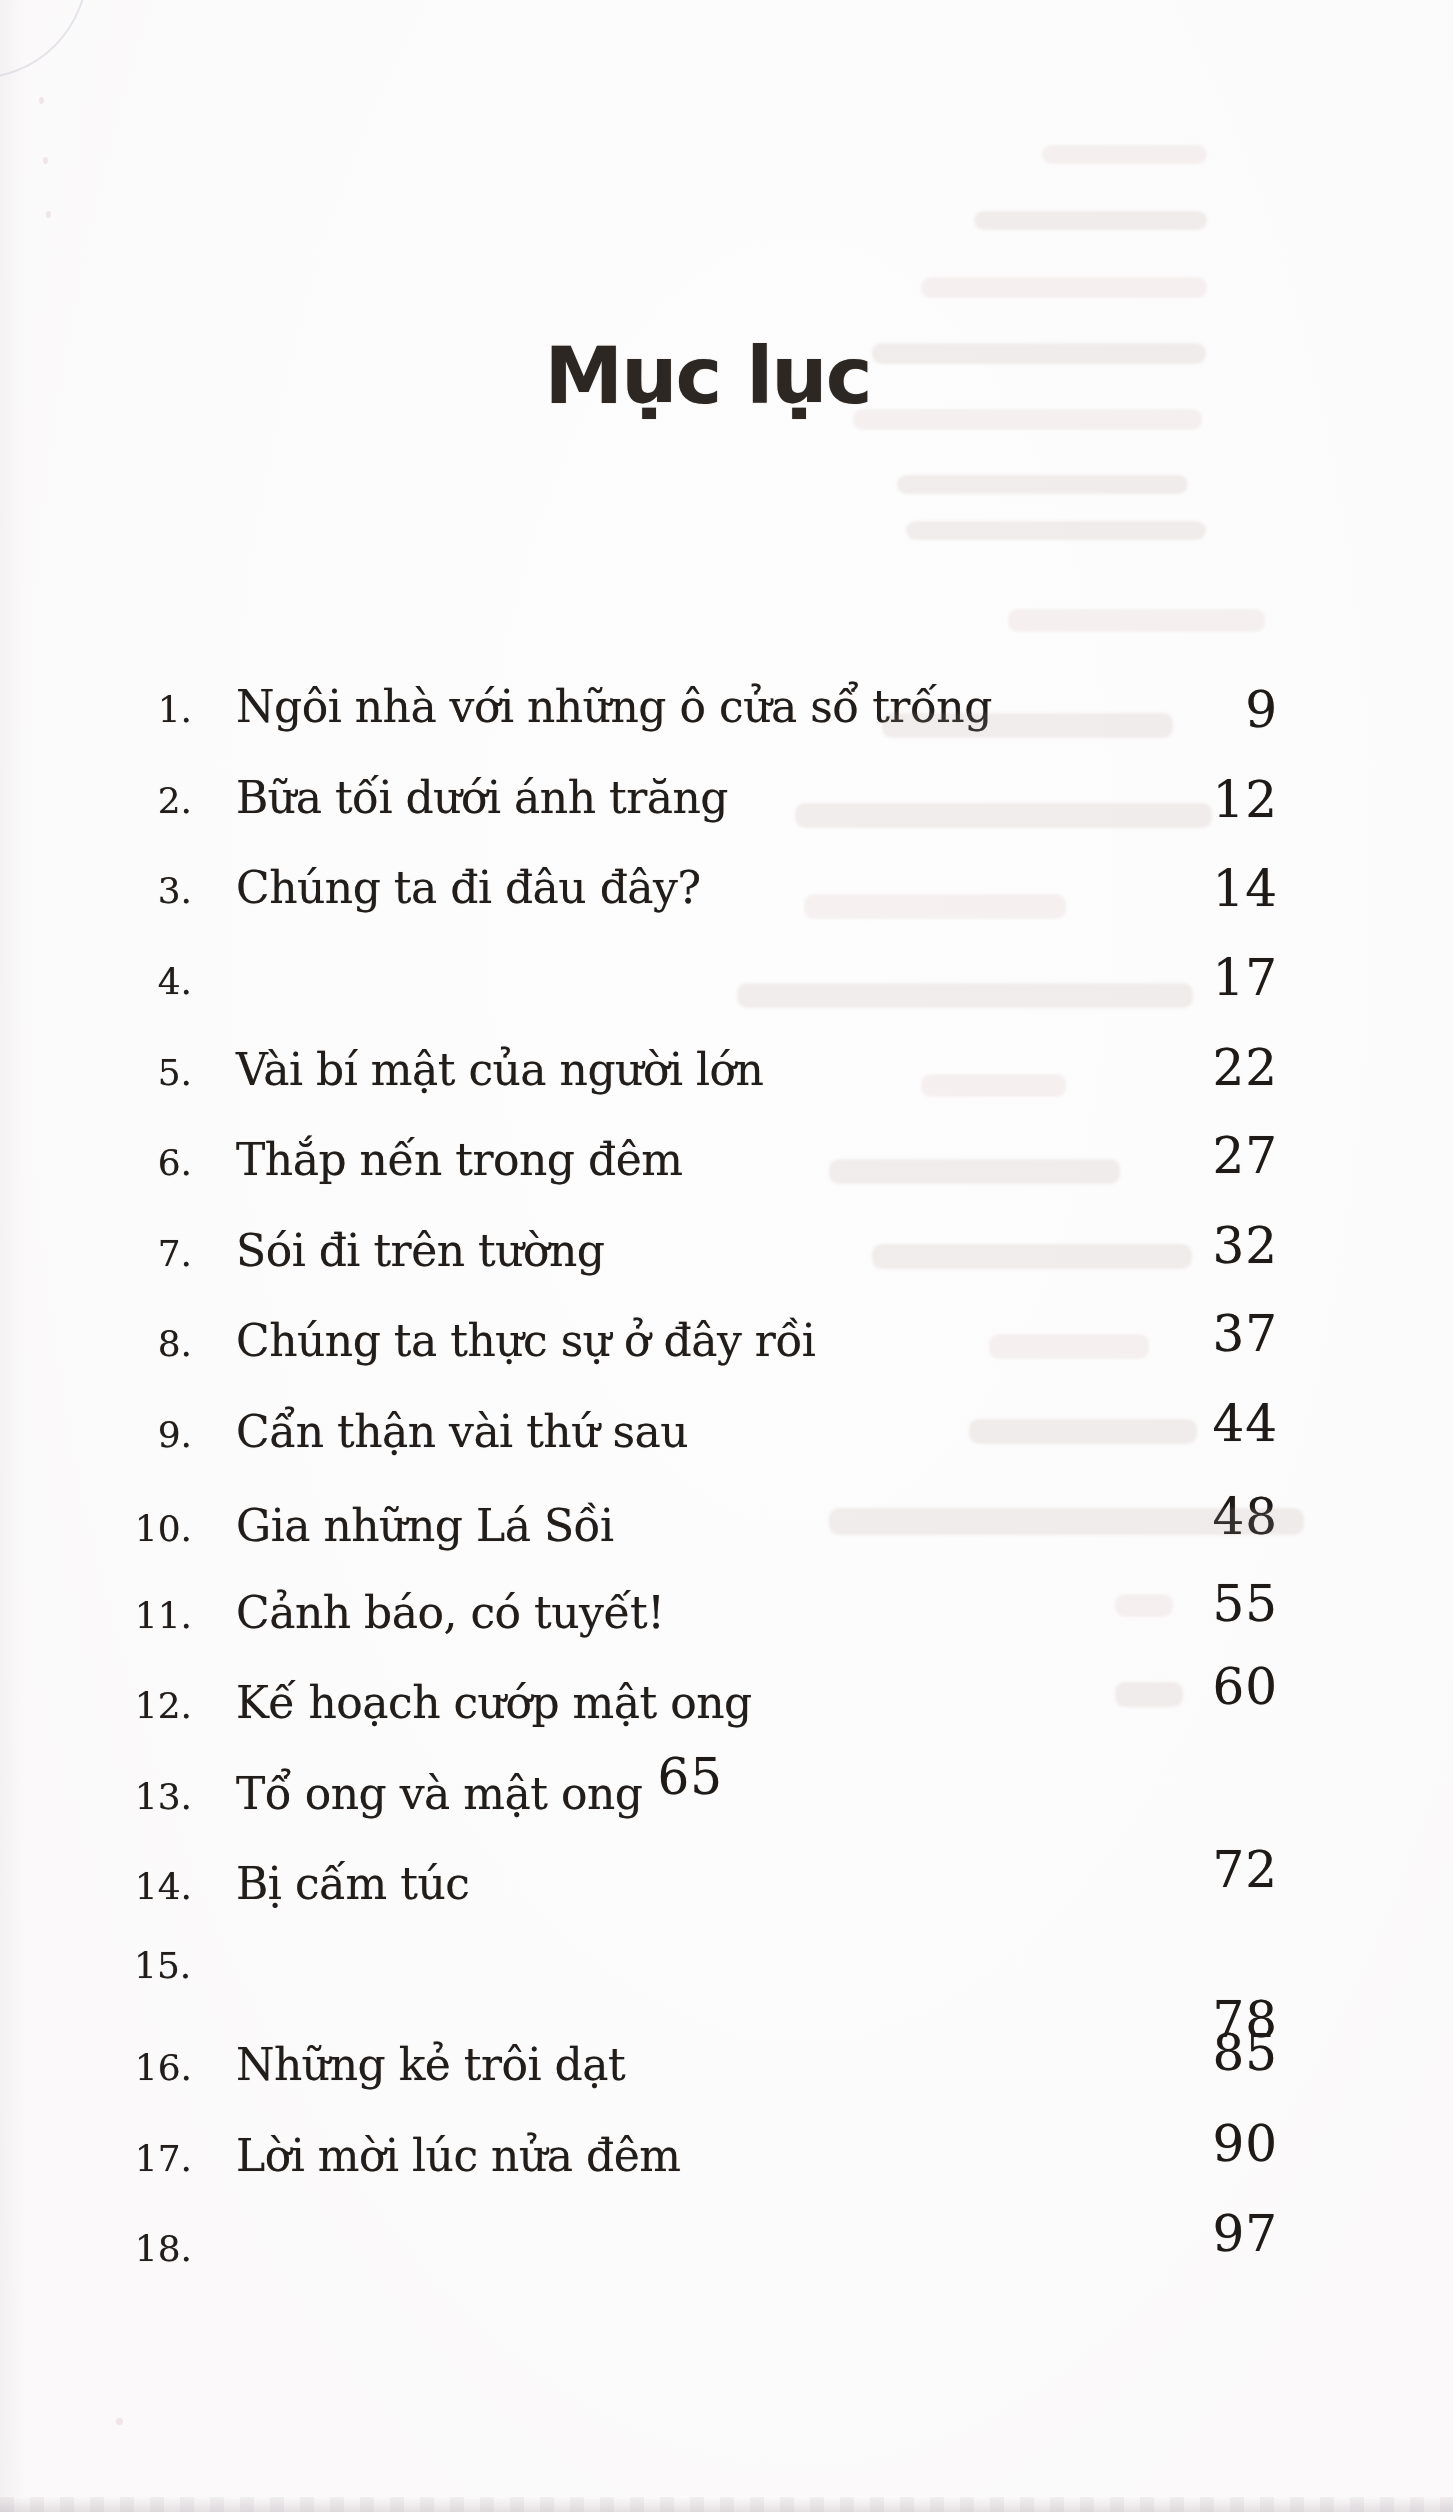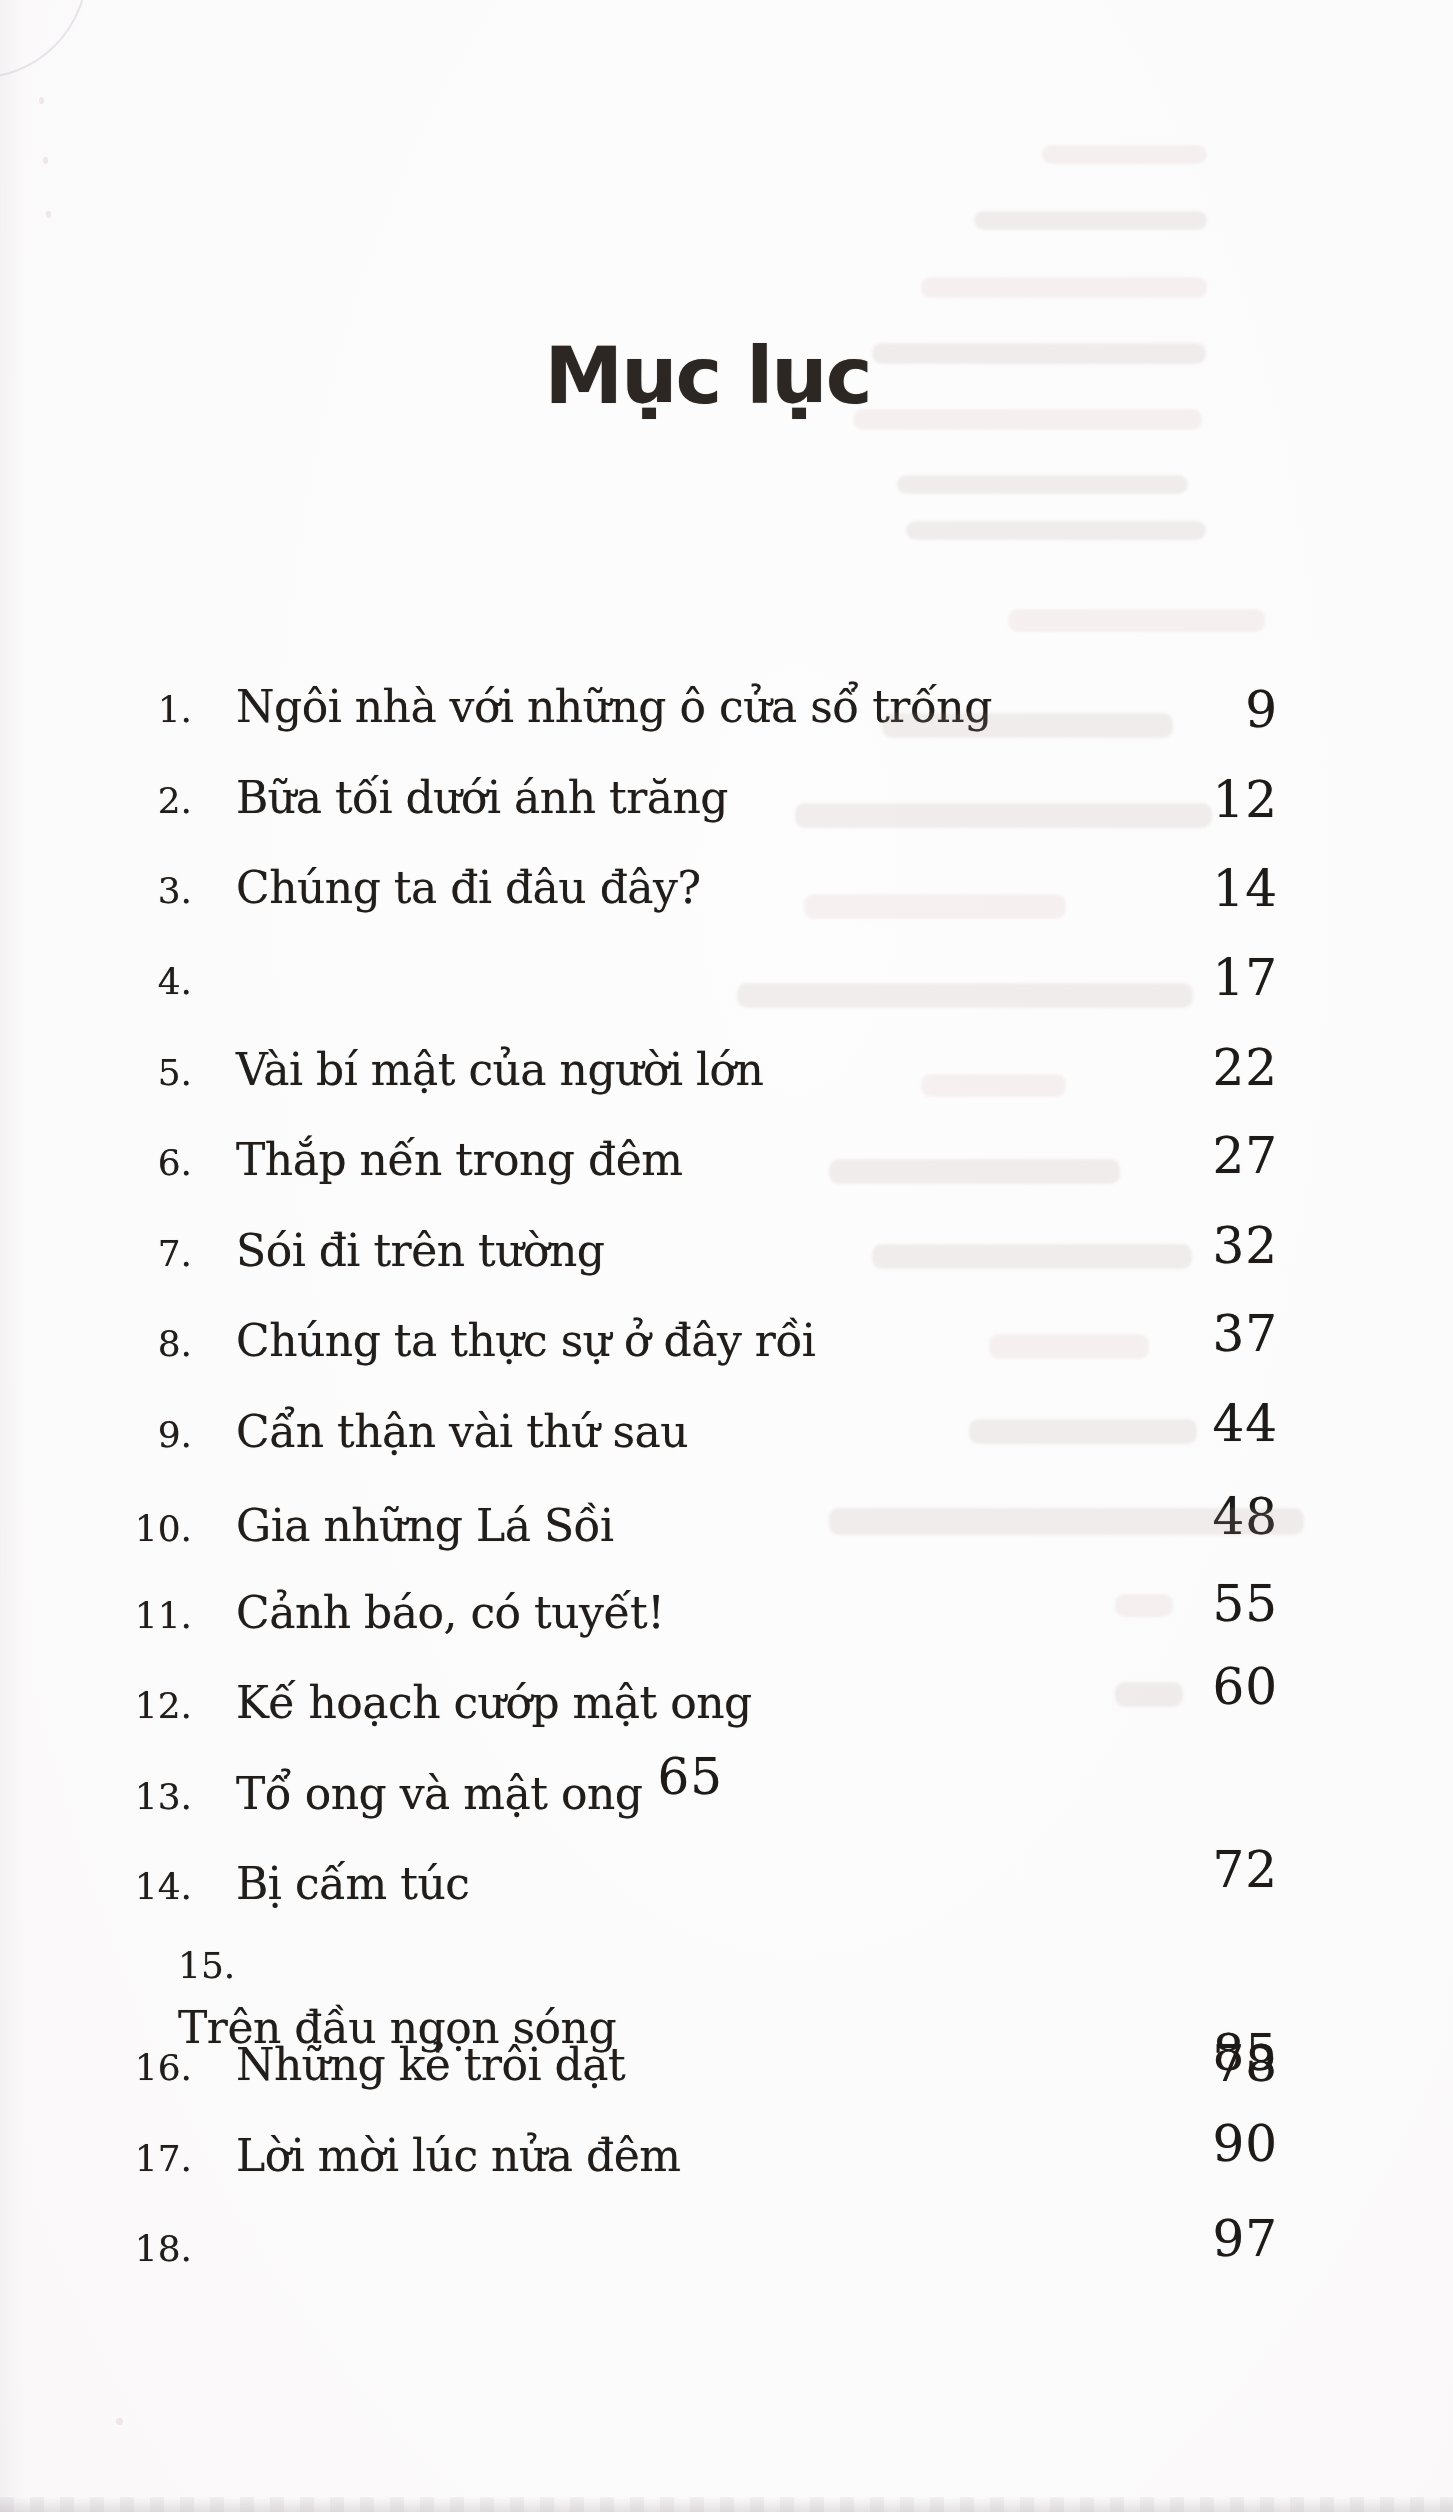--- a/index.html
+++ b/index.html
@@ -181,34 +181,33 @@
         <span class="toc-title">Tổ ong và mật ong</span>
         <span class="toc-page" style="transform: translateY(-15.5px); margin-left: 15px;">65</span>
       </div>
       <div class="toc-row" style="top: 1857px;">
         <span class="toc-num">14.</span>
         <span class="toc-title">Bị cấm túc</span>
         <span class="toc-page" style="transform: translateY(-11.6px);">72</span>
       </div>
       <div class="toc-row" style="top: 1948px; flex-direction: column;">
         <span class="toc-num">15.</span>
-        <span class="toc-title">Trên đầu ngọn sóng</span>
         <span class="toc-page" style="transform: translateY(-10.7px);">78</span>
       </div>
       <div class="toc-row" style="top: 2038px;">
         <span class="toc-num">16.</span>
         <span class="toc-title">Những kẻ trôi dạt</span>
         <span class="toc-page" style="transform: translateY(-9.7px);">85</span>
       </div>
       <div class="toc-row" style="top: 2129px;">
         <span class="toc-num">17.</span>
         <span class="toc-title">Lời mời lúc nửa đêm</span>
         <span class="toc-page" style="transform: translateY(-9.7px);">90</span>
       </div>
-      <div class="toc-row" style="top: 2219px; align-items: center;">
+      <div class="toc-row" style="top: 2219px;">
         <span class="toc-num">18.</span>
         <span class="toc-page" style="transform: translateY(-9.7px);">97</span>
       </div>
     </div>
 
   <div id="bleed">
       <div class="ghost pink" style="left: 1042px; top: 145px; width: 165px; height: 19.4px;"></div>
       <div class="ghost" style="left: 974px; top: 211px; width: 233px; height: 19.4px;"></div>
       <div class="ghost pink" style="left: 921px; top: 277px; width: 286px; height: 21.3px;"></div>
       <div class="ghost" style="left: 872px; top: 343px; width: 334px; height: 21.3px;"></div>

